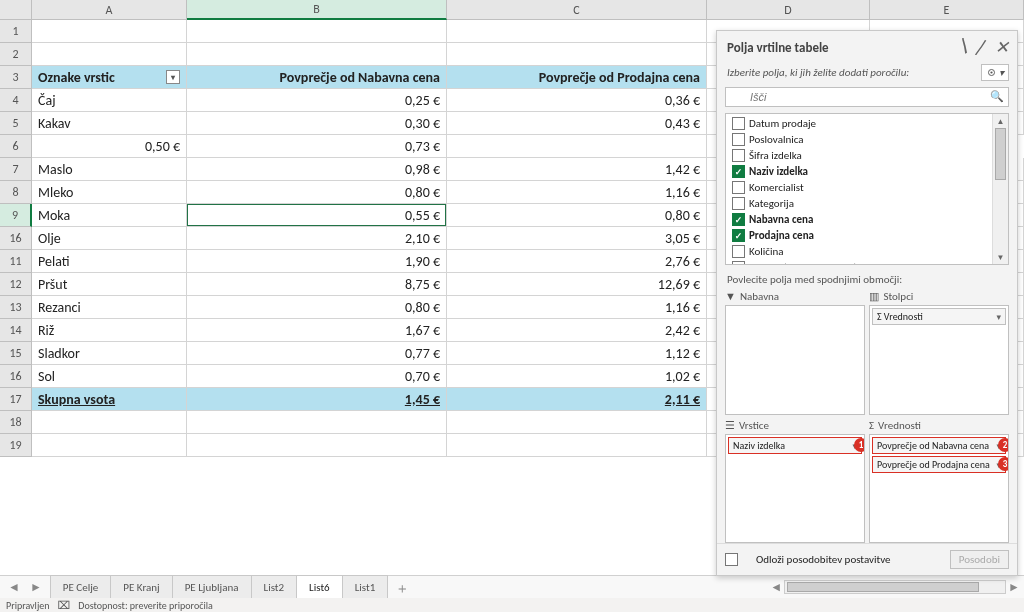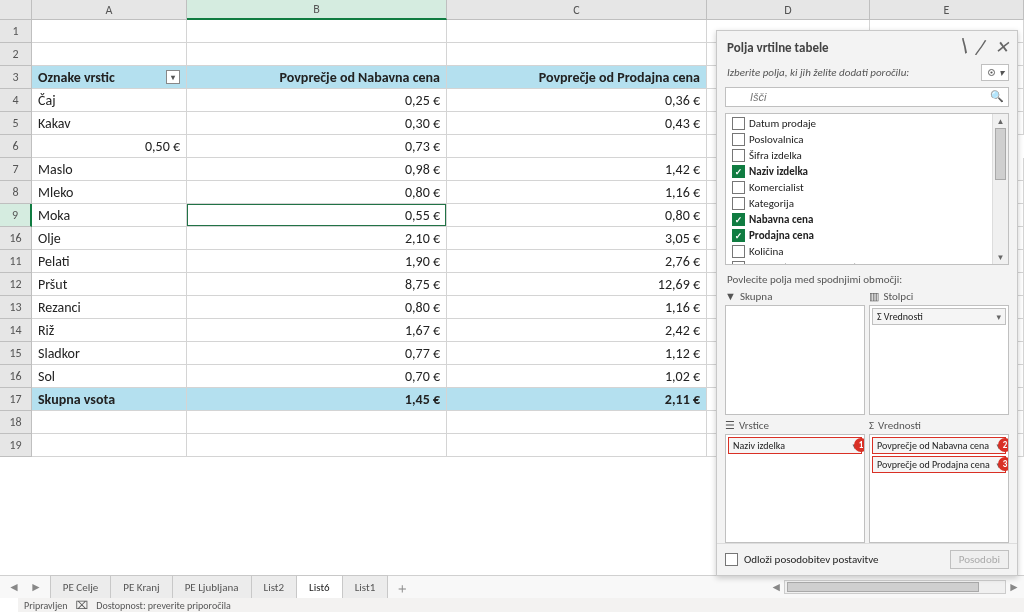--- a/index.html
+++ b/index.html
@@ -32,21 +32,21 @@
   .colhdr .sel-col{background:#d5ece0;border-bottom:2px solid var(--sel-col);}
 
   
   .grid{position:absolute;left:0;top:20px;right:0;bottom:28px;overflow:hidden;}
   .row{display:grid;grid-template-columns:32px 155px 260px 260px 163px 154px;height:23px;}
   .cell{border-right:1px solid var(--grid-border);border-bottom:1px solid var(--grid-border);padding:0 6px;display:flex;align-items:center;overflow:hidden;white-space:nowrap;font-size:14px;}
   .rownum{background:var(--rownum-bg);border-right:1px solid var(--header-border);border-bottom:1px solid var(--header-border);justify-content:center;color:#555;font-size:12px;}
   .rownum.selrow{background:#d5ece0;border-right:2px solid var(--sel-col);}
   .right{justify-content:flex-end;}
   .phdr{background:var(--pivot-hdr);font-weight:700;}
-  .ptotal{background:var(--pivot-total);font-weight:700;}
+  .ptotal{background:var(--pivot-total);font-weight:700;text-decoration:underline;}
   
   .sel-cell{position:relative;}
   .sel-cell::after{content:"";position:absolute;inset:-1px;border:2px solid var(--sel-cell);pointer-events:none;}
 
   
   .dd-btn{width:12px;height:12px;border:1px solid #888;background:#fff;margin-left:auto;display:flex;align-items:center;justify-content:center;font-size:8px;color:#555;}
 
   
   .pane{position:absolute;right:6px;top:30px;width:300px;bottom:36px;background:var(--pane-bg);border:1px solid var(--pane-border);box-shadow:0 2px 6px rgba(0,0,0,0.2);display:flex;flex-direction:column;font-size:11px;z-index:3;}
   .pane-title{display:flex;align-items:center;justify-content:space-between;padding:6px 8px 2px 10px;}
@@ -74,36 +74,36 @@
   .areas-hint{padding:8px 10px 4px 10px;color:#555;}
   .areas{display:grid;grid-template-columns:1fr 1fr;grid-template-rows:1fr 1fr;gap:4px;padding:0 8px;flex:1;min-height:0;}
   .area{display:flex;flex-direction:column;min-height:0;}
   .area-hdr{display:flex;align-items:center;gap:4px;color:#555;font-size:11px;padding:0 0 2px 0;}
   .area-box{flex:1;background:#fff;border:1px solid #c0c0c0;padding:2px;overflow:hidden;}
   .chip{border:1px solid #c0c0c0;background:#f5f5f5;padding:1px 4px;margin-bottom:2px;display:flex;align-items:center;font-size:10px;white-space:nowrap;}
   .chip .chev{margin-left:auto;font-size:9px;color:#666;padding-left:4px;}
   .chip.red{border:1.5px solid var(--red);}
   .badge{position:absolute;width:14px;height:14px;border-radius:50%;background:var(--red);color:#fff;font-size:9px;font-weight:700;display:flex;align-items:center;justify-content:center;z-index:5;}
 
-  .pane-footer{display:flex;align-items:center;gap:6px;padding:6px 8px;border-top:1px solid #ddd;}
+  .pane-footer{display:flex;align-items:center;gap:18px;padding:6px 8px;border-top:1px solid #ddd;}
   .pane-footer .cb{width:11px;height:11px;border:1px solid #767676;background:#fff;}
   .pane-footer .btn{margin-left:auto;border:1px solid #c0c0c0;background:#efefef;padding:2px 8px;color:#aaa;}
 
   
   .sheetbar{position:absolute;left:0;right:0;bottom:14px;height:22px;background:#f8f8f8;border-top:1px solid #d0d0d0;display:flex;align-items:stretch;user-select:none;}
   .nav-arrows{display:flex;align-items:center;padding:0 8px;color:#888;gap:10px;}
   .tabs{display:flex;align-items:flex-end;}
   .tab{padding:2px 12px;border:1px solid var(--tab-border);border-bottom:none;background:var(--tab-inactive);color:#555;margin-right:-1px;font-size:11px;height:18px;display:flex;align-items:center;}
   .tab.active{background:var(--tab-active);font-weight:400;color:#222;position:relative;top:1px;border-bottom:1px solid #fff;}
   .tab.add{background:transparent;border:none;color:#888;font-size:14px;padding:0 8px;}
   .hscroll{margin-left:auto;display:flex;align-items:center;padding-right:4px;color:#888;gap:2px;}
   .hscroll .track{width:220px;height:12px;border:1px solid #ccc;background:#f0f0f0;position:relative;}
   .hscroll .track::before{content:"";position:absolute;left:2px;top:1px;width:190px;height:8px;background:#cfcfcf;border:1px solid #a9a9a9;}
 
-  .status{position:absolute;left:0;right:0;bottom:0;height:14px;background:var(--status-bg);font-size:10px;color:#555;display:flex;align-items:center;padding:0 6px;gap:8px;margin-left:18px;}
+  .status{position:absolute;left:0;right:0;bottom:0;height:14px;background:var(--status-bg);font-size:10px;color:#555;display:flex;align-items:center;padding:0 6px;gap:8px;}
   .status .acc-ic{font-size:11px;}
 
   svg.ico{width:11px;height:11px;overflow:visible;}
 </style>
 </head>
 <body>
 
 <div class="colhdr">
   <div class="corner"></div>
   <div>A</div>
@@ -338,21 +338,21 @@
     <div class="sb">
       <span class="arr up">▲</span>
       <span class="arr dn">▼</span>
     </div>
   </div>
   <div class="areas-hint">Povlecite polja med spodnjimi območji:</div>
   <div class="areas" style="position:relative;">
     <div class="area">
       <div class="area-hdr">
           <span>▼</span>
-          <span>Skupna</span>
+          <span>Nabavna</span>
         </div>
       <div class="area-box"></div>
     </div>
     <div class="area">
       <div class="area-hdr">
           <span>▥</span>
           <span>Stolpci</span>
         </div>
       <div class="area-box" id="area-cols">
           <div class="chip" style="position: relative;">

